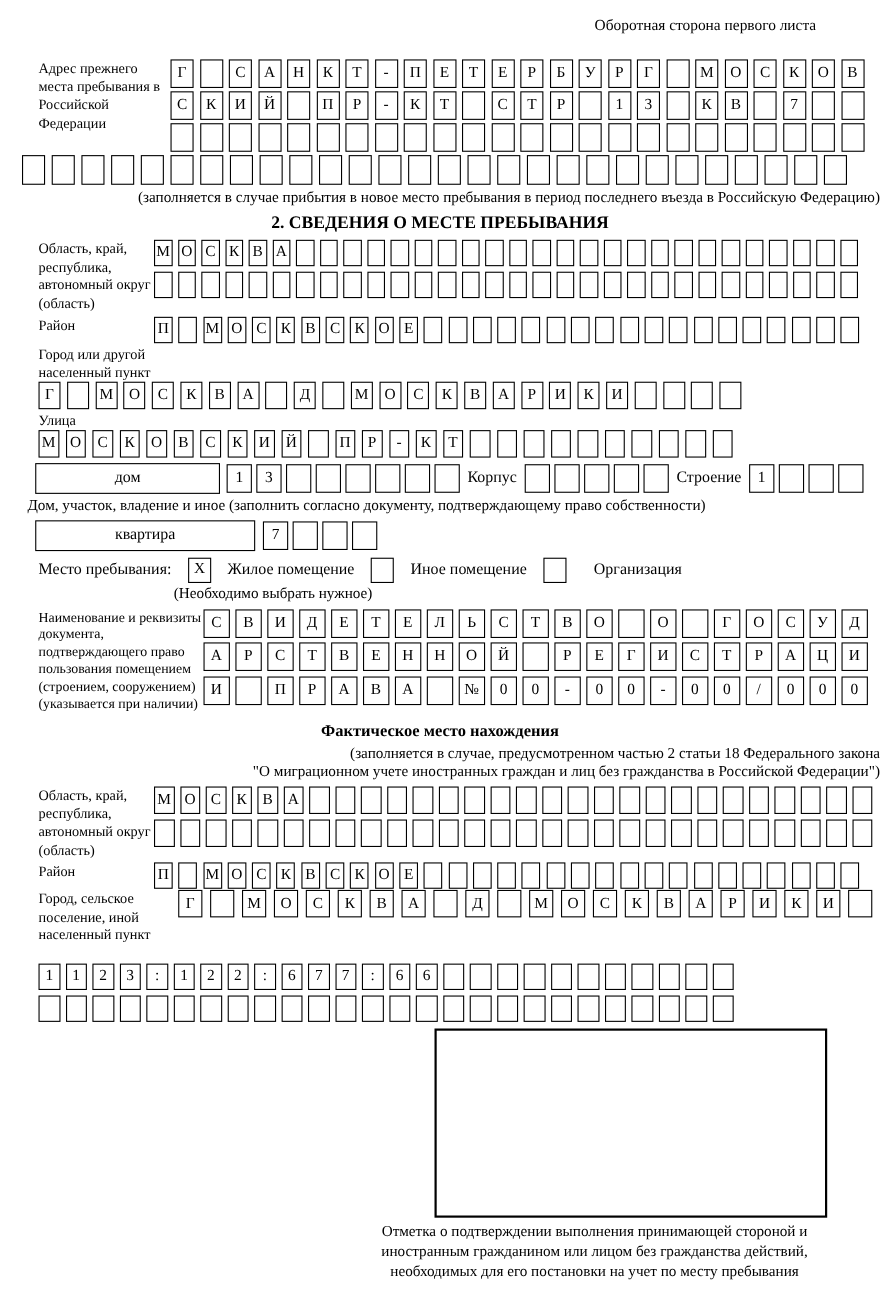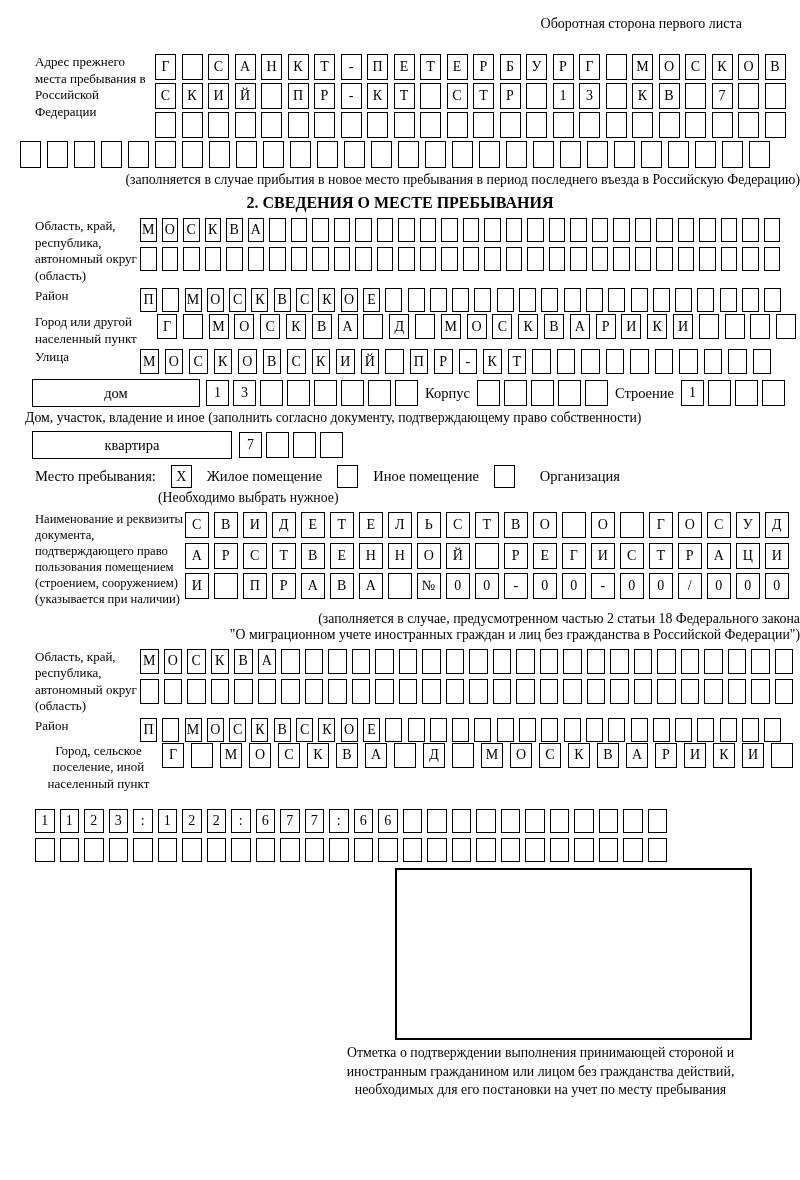--- a/index.html
+++ b/index.html
@@ -25,22 +25,22 @@
   .sz-house{--w:23px;--h:26px;--g:4px;}
   .sz-doc{--w:23.5px;--h:26px;--g:5.5px;}
   .sz-areg{--w:18.5px;--h:25px;--g:5px;}
   .sz-acity{--w:22px;--h:25px;--g:7px;}
   .sz-cad{--w:19.5px;--h:24px;--g:5px;}
   .fullrow{margin:3px 0 0 20px;}
   .caption{margin-top:4px;text-align:right;font-size:13.8px;}
   .caption-left{margin-top:3px;padding-left:25px;font-size:13.8px;}
   .sec-title{margin-top:6px;text-align:center;font-size:16px;font-weight:bold;}
   .sec-title2{margin-top:8px;text-align:center;font-size:15px;font-weight:bold;}
-  .mt2{margin-top:2px;} .mt3{margin-top:3px;} .mt4{margin-top:4px;}
-  .mt6{margin-top:6px;} .mt1{margin-top:1px;text-align:center;} .mt0{margin-top:0;}
+  .mt2{margin-top:2px;flex-direction:column;} .mt3{margin-top:3px;} .mt4{margin-top:4px;}
+  .mt6{margin-top:6px;} .mt1{margin-top:1px;} .mt0{margin-top:0;}
   .widebox{box-sizing:border-box;border:1.8px solid #000;height:28px;display:flex;
            align-items:center;justify-content:center;font-size:14.5px;}
   .house-line{display:flex;align-items:center;padding-left:32px;margin-top:5px;}
   .inline-lab{font-size:14.5px;padding:0 7px;white-space:nowrap;}
   .stay-row{display:flex;align-items:center;padding-left:35px;margin-top:6px;font-size:14.5px;gap:15px;}
   .cb{box-sizing:border-box;flex:0 0 21px;width:21px;height:23px;border:1.7px solid #000;
       display:flex;align-items:center;justify-content:center;font-size:14px;}
   .stay-caption{margin:2px 0 0 158px;font-size:13.8px;}
   .stamp-box{box-sizing:border-box;margin:6px 0 0 395px;width:357px;height:172px;border:2px solid #000;}
   .stamp-caption{margin:4px 0 0 318px;width:445px;text-align:center;font-size:13.8px;line-height:1.32;}
@@ -457,20 +457,21 @@
           <span class="cell">0</span>
           <span class="cell">0</span>
           <span class="cell">/</span>
           <span class="cell">0</span>
           <span class="cell">0</span>
           <span class="cell">0</span>
         </div>
     </div>
   </div>
 
+  <div class="sec-title2">Фактическое место нахождения</div>
   <div class="caption mt3">(заполняется в случае, предусмотренном частью 2 статьи 18 Федерального закона</div>
   <div class="caption mt0">"О миграционном учете иностранных граждан и лиц без гражданства в Российской Федерации")</div>
 
   <div class="frow mt6">
     <div class="flabel w105">Область, край, республика, автономный округ (область)</div>
     <div class="rowstack g5">
       <div class="cellrow sz-areg">
           <span class="cell">М</span>
           <span class="cell">О</span>
           <span class="cell">С</span>

